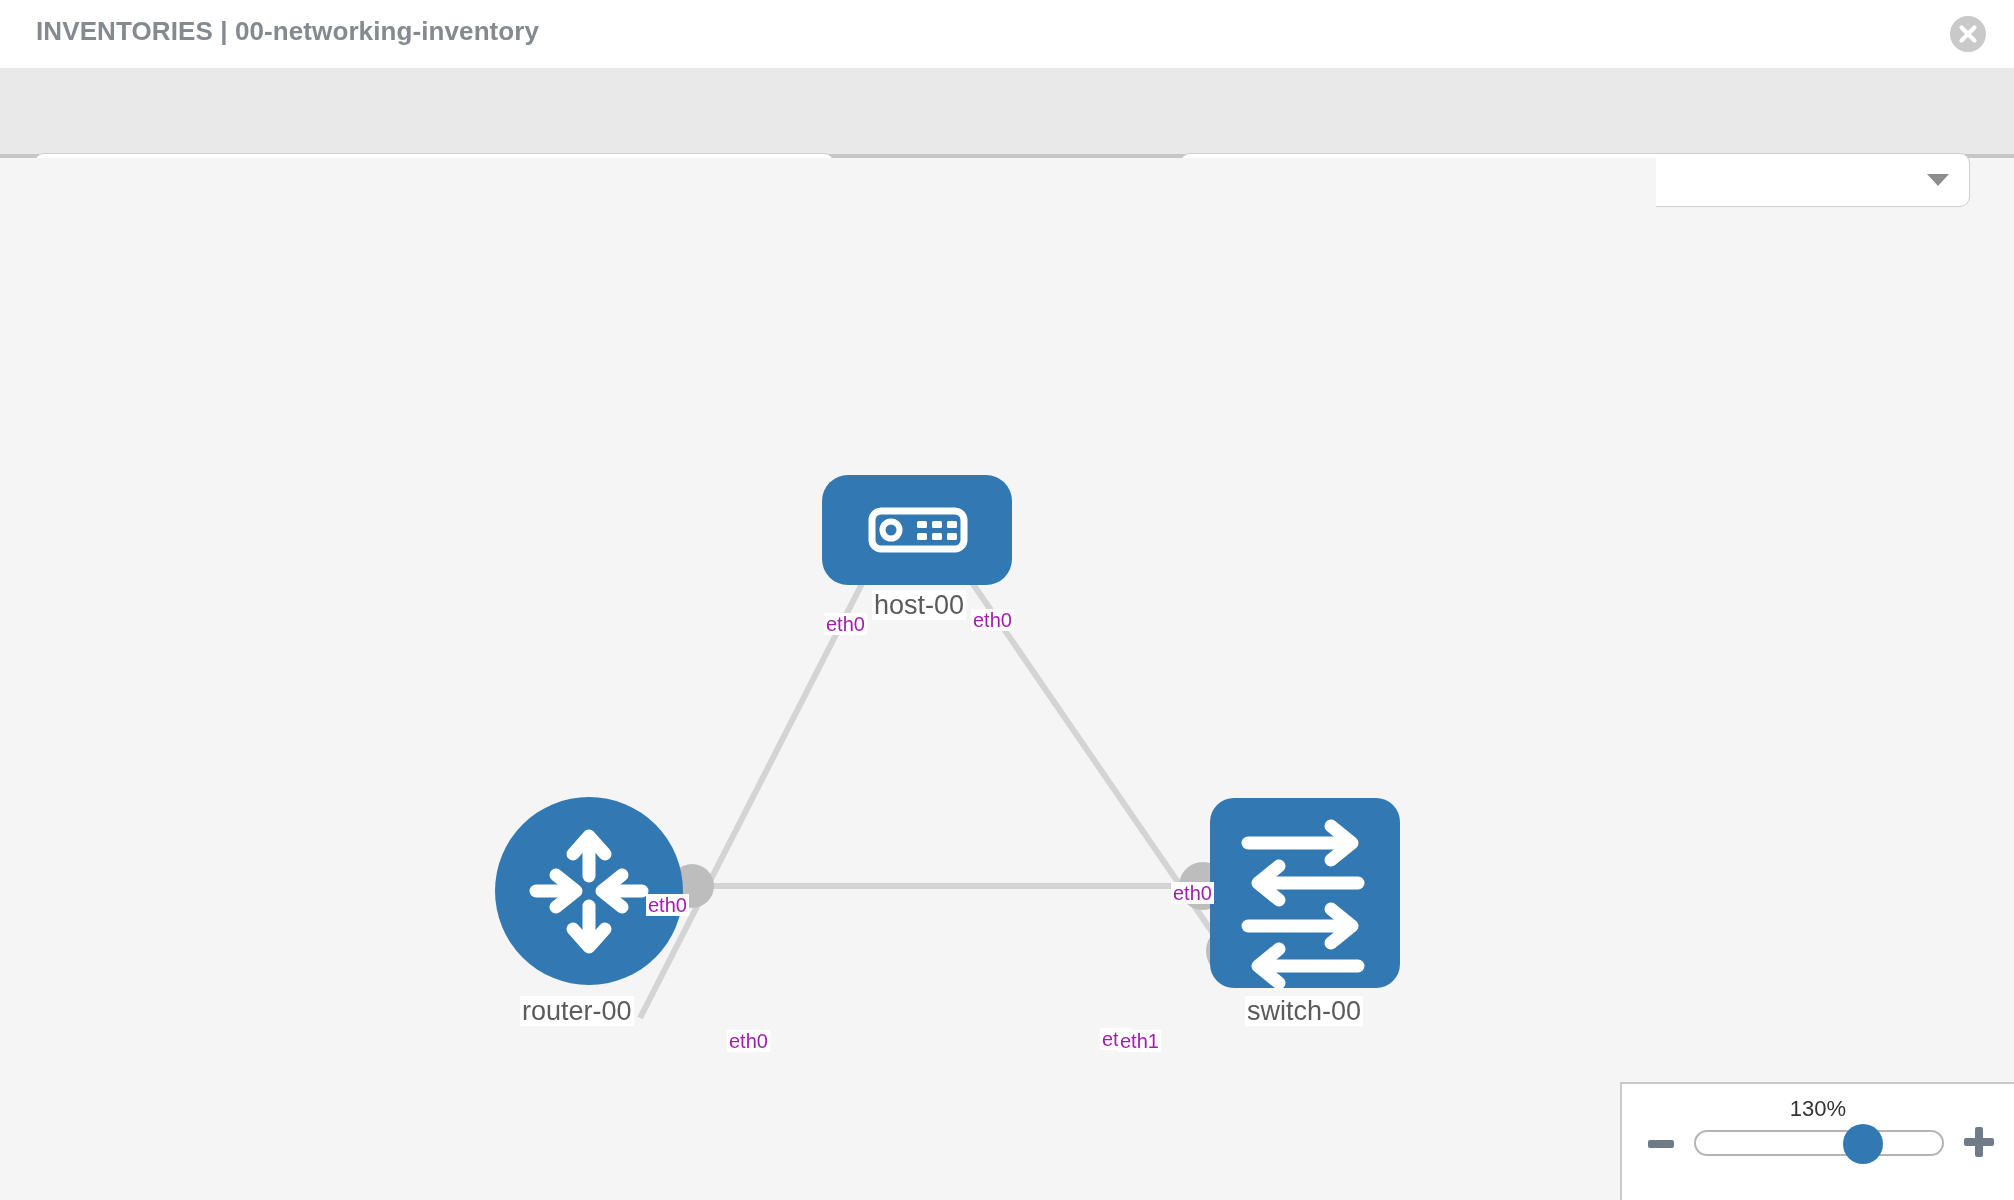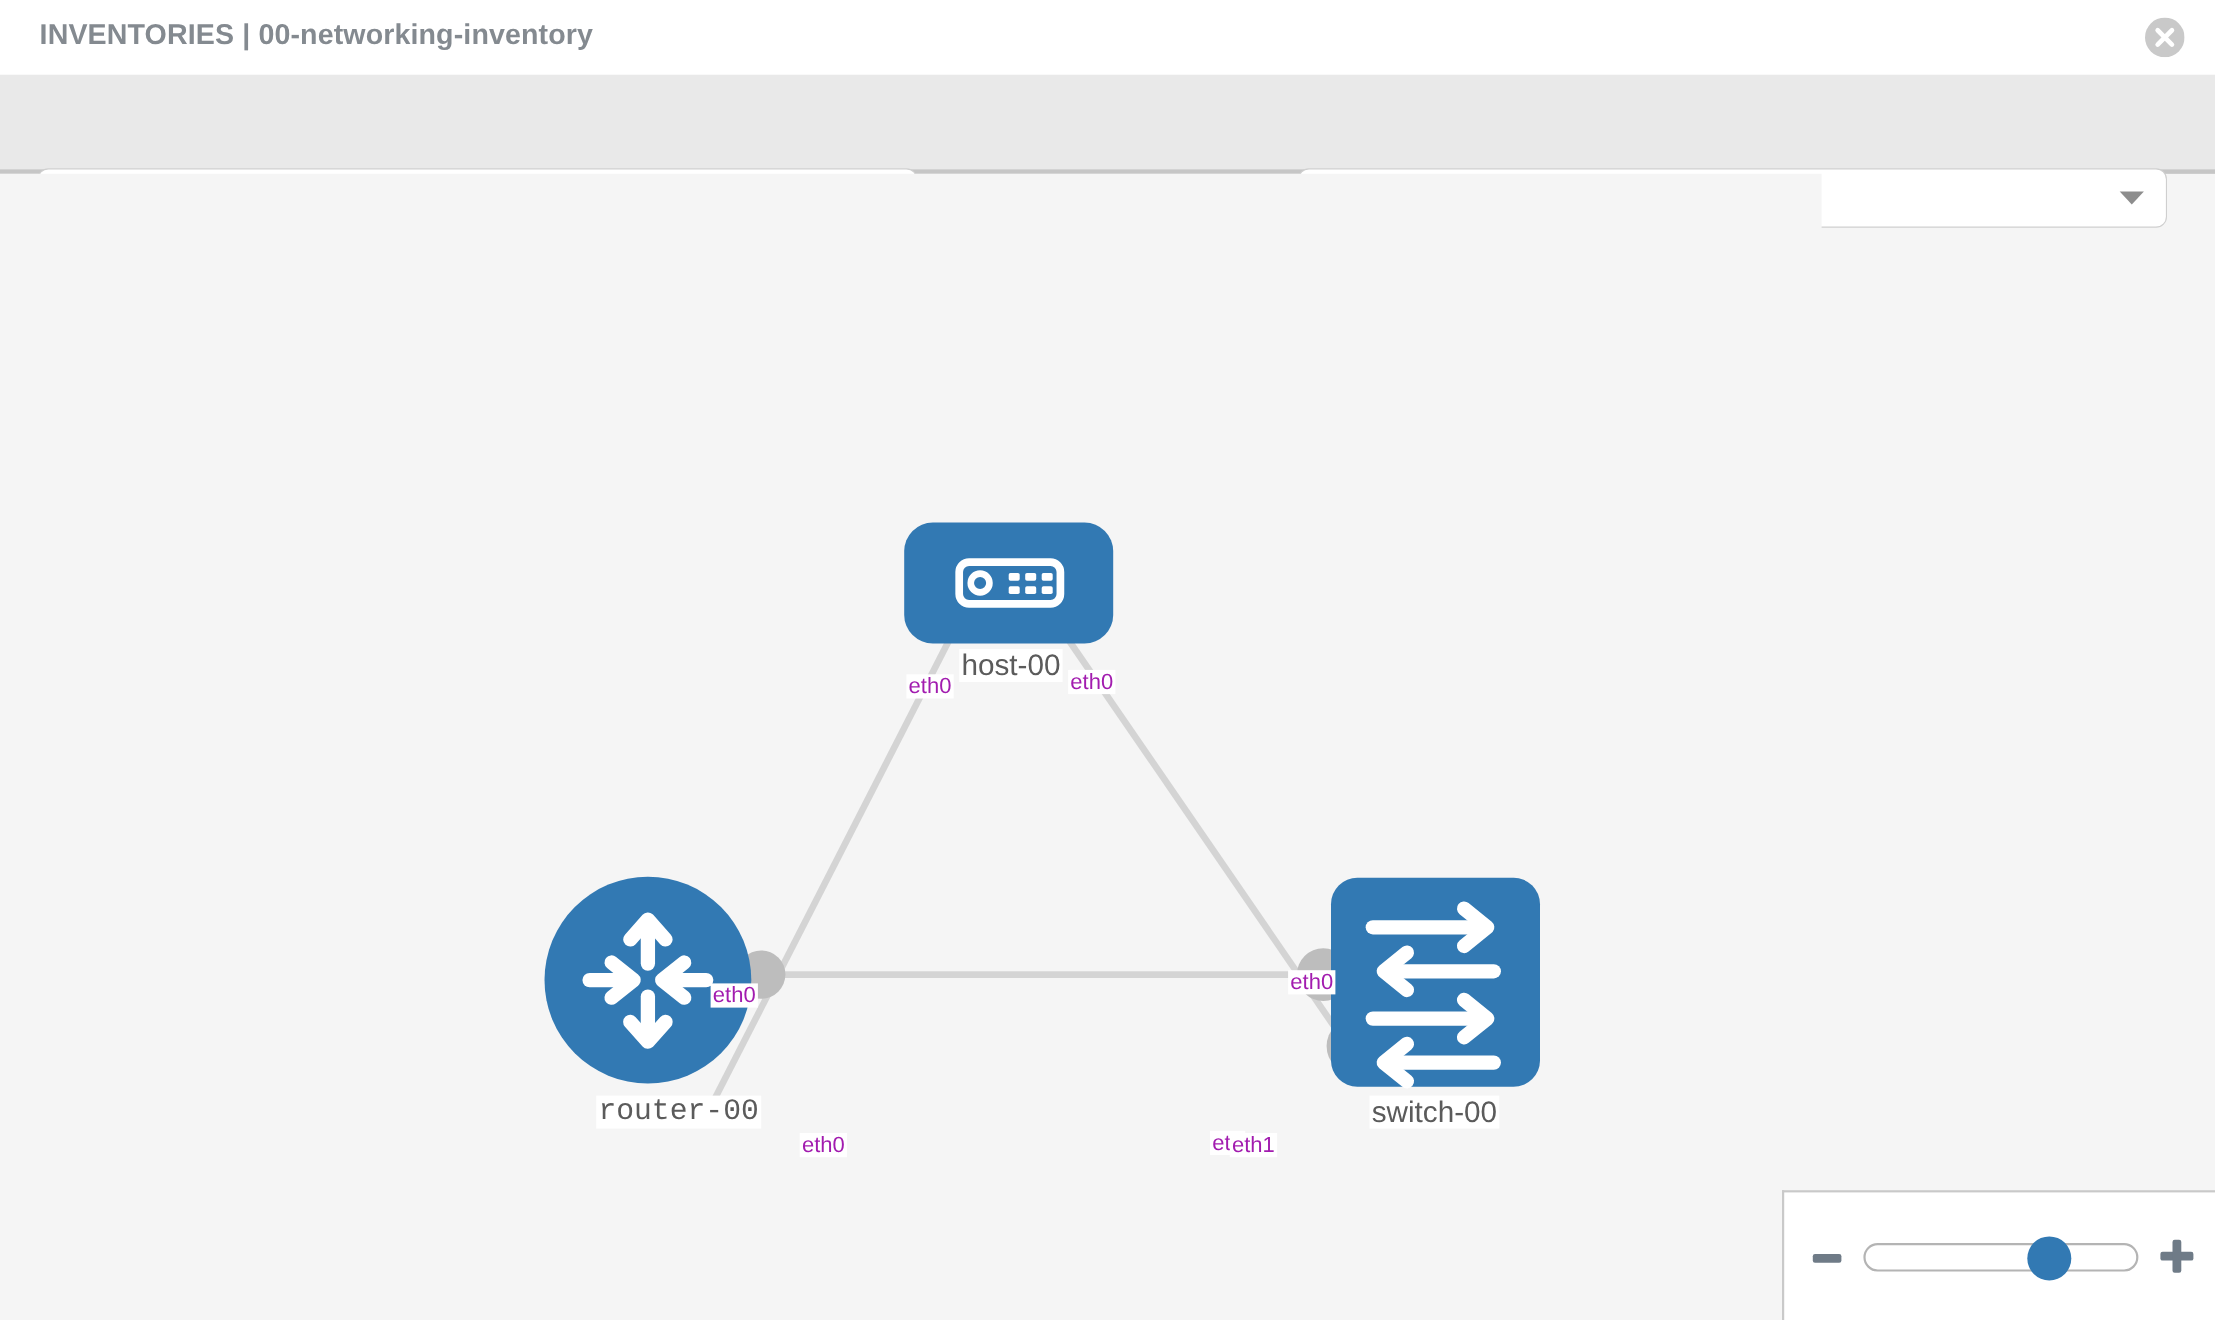--- a/index.html
+++ b/index.html
@@ -241,31 +241,32 @@
         <polyline points="1279,708 1258,725 1279,742"></polyline>
         <line x1="1248" y1="768" x2="1348" y2="768"></line>
         <polyline points="1331,751 1352,768 1331,785"></polyline>
         <line x1="1262" y1="808" x2="1358" y2="808"></line>
         <polyline points="1279,791 1258,808 1279,825"></polyline>
       </g>
     </g>
   </svg>
 
   <div class="node-label" style="left:872px; top:432px;">host-00</div>
-  <div class="node-label" style="left:542px; top:838px;font-family:Liberation Mono, monospace;">router-00</div>
+  <div class="node-label" style="left:520px; top:838px;">router-00</div>
   <div class="node-label" style="left:1245px; top:838px;text-align:right;">switch-00</div>
 
   <div class="iface-label" style="left:824px; top:455px;">eth0</div>
   <div class="iface-label" style="left:971px; top:451px;">eth0</div>
   <div class="iface-label" style="left:646px; top:736px;">eth0</div>
   <div class="iface-label" style="left:1171px; top:724px;">eth0</div>
   <div class="iface-label" style="left:727px; top:872px;">eth0</div>
   <div class="iface-label" style="left:1100px; top:870px;">eth</div>
   <div class="iface-label" style="left:1118px; top:872px;">eth1</div>
 </div>
 
 <div class="zoom-panel">
+  <div class="zoom-value">130%</div>
   <div class="zoom-minus"></div>
   <div class="zoom-track">
     <div class="zoom-thumb" id="zoom-thumb" style="left: calc(68% - 20px);"></div>
   </div>
   <div class="zoom-plus"></div>
 </div>
 
 </body></html>

